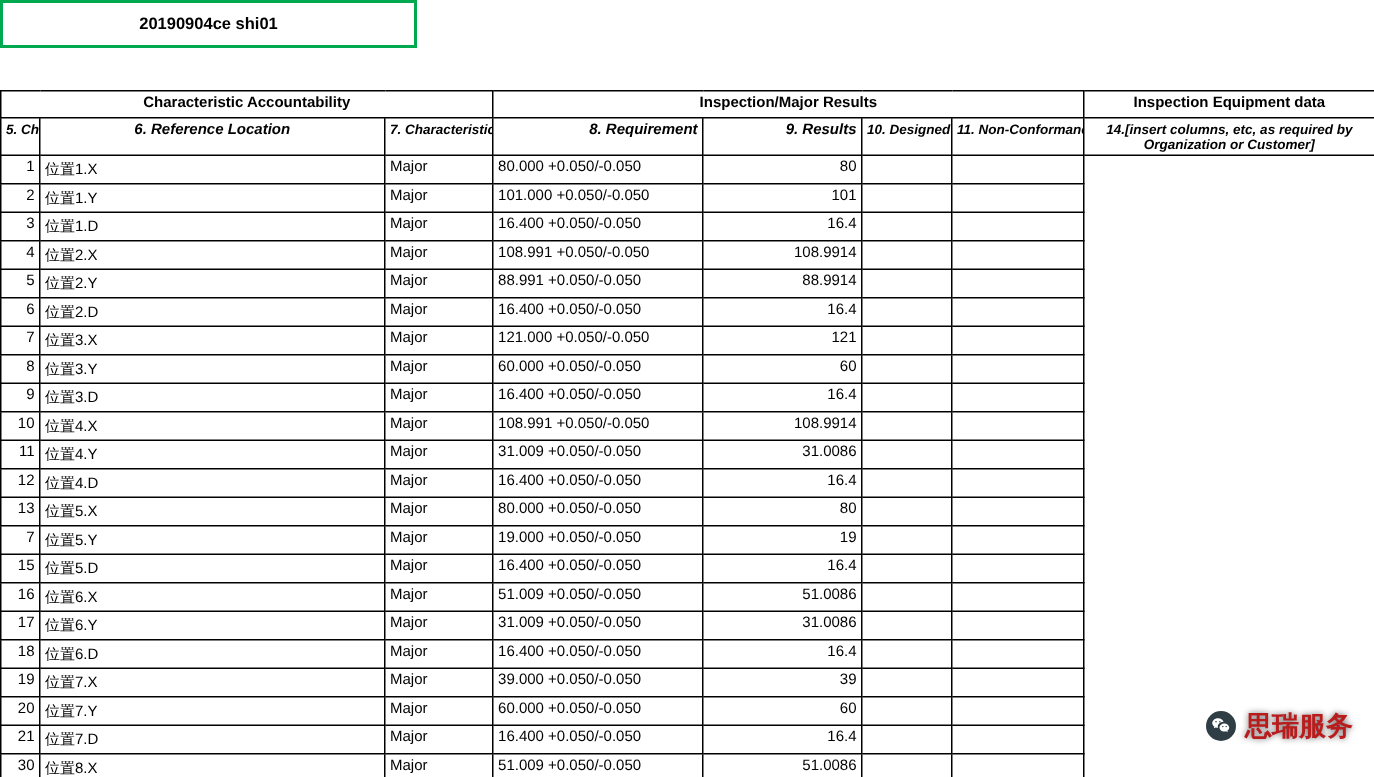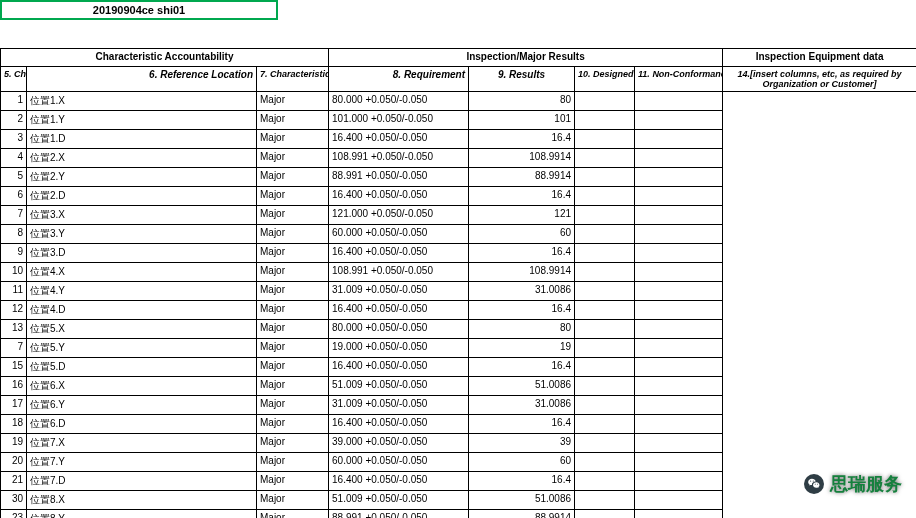--- a/index.html
+++ b/index.html
@@ -12,21 +12,21 @@
     height: 518px;
     overflow: hidden;
     position: relative;
   }
   .cell-input-wrap {
     display: flex;
     margin-bottom: 2px;
   }
   .cell-input {
     width: 278px;
-    height: 20px;
+    height: 32px;
     border: 2px solid #00a84f;
     padding: 1px 6px;
     font-size: 11px;
     font-weight: bold;
     text-align: center;
     font-family: Arial, sans-serif;
   }
   table {
     border-collapse: collapse;
     width: 100%;
@@ -66,21 +66,21 @@
   .num-right { text-align: right; }
   .hdr-multi { font-size: 9px; line-height: 10px; font-style: italic; font-weight: bold;}
   .equip-note { font-size: 9px; white-space: normal; line-height: 10px;}
   .watermark {
     position: absolute;
     right: 14px;
     bottom: 22px;
     display: flex;
     align-items: center;
     gap: 6px;
-    color: #15803d;
+    color: #b91c1c;
     font-size: 18px;
     font-weight: bold;
     text-shadow: 0 0 4px rgba(0,0,0,0.6);
     pointer-events: none;
   }
   .wm-icon {
     width: 20px; height: 20px; border-radius: 50%;
     background: #2f3d45;
     display: flex; align-items: center; justify-content: center;
   }
@@ -107,26 +107,26 @@
   <thead>
     <tr>
       <th colspan="3" class="group-header">Characteristic Accountability</th>
       <th colspan="4" class="group-header">Inspection/Major Results</th>
       <th class="group-header">Inspection Equipment data</th>
     </tr>
     <tr>
       <th>
           <div class="hdr-multi">5. Char No.</div>
         </th>
-      <th style="text-align:right">6. Reference Location</th>
+      <th style="text-align:center">6. Reference Location</th>
       <th>
           <div class="hdr-multi" style="text-align:center">7. Characteristic</div>
         </th>
       <th style="text-align:right">8. Requirement</th>
-      <th style="text-align:center">9. Results</th>
+      <th style="text-align:right">9. Results</th>
       <th>
           <div class="hdr-multi" style="text-align:left">10. Designed Tooling</div>
         </th>
       <th>
           <div class="hdr-multi" style="text-align:left">11. Non-Conformance Number</div>
         </th>
       <th rowspan="1">
           <div class="equip-note">14.[insert columns, etc, as required by Organization or Customer]</div>
         </th>
     </tr>

